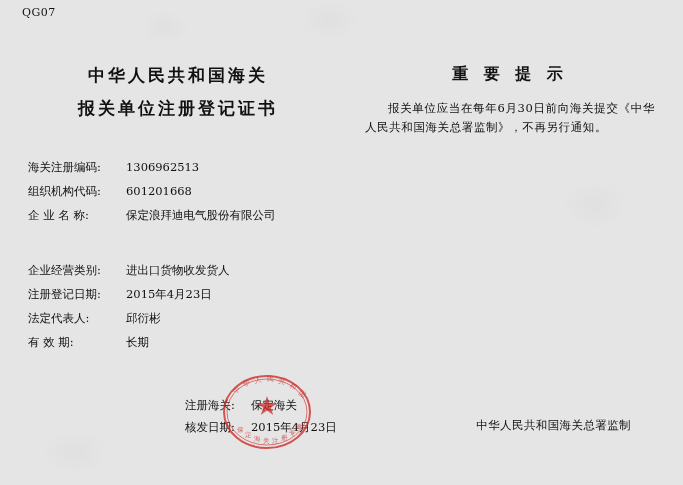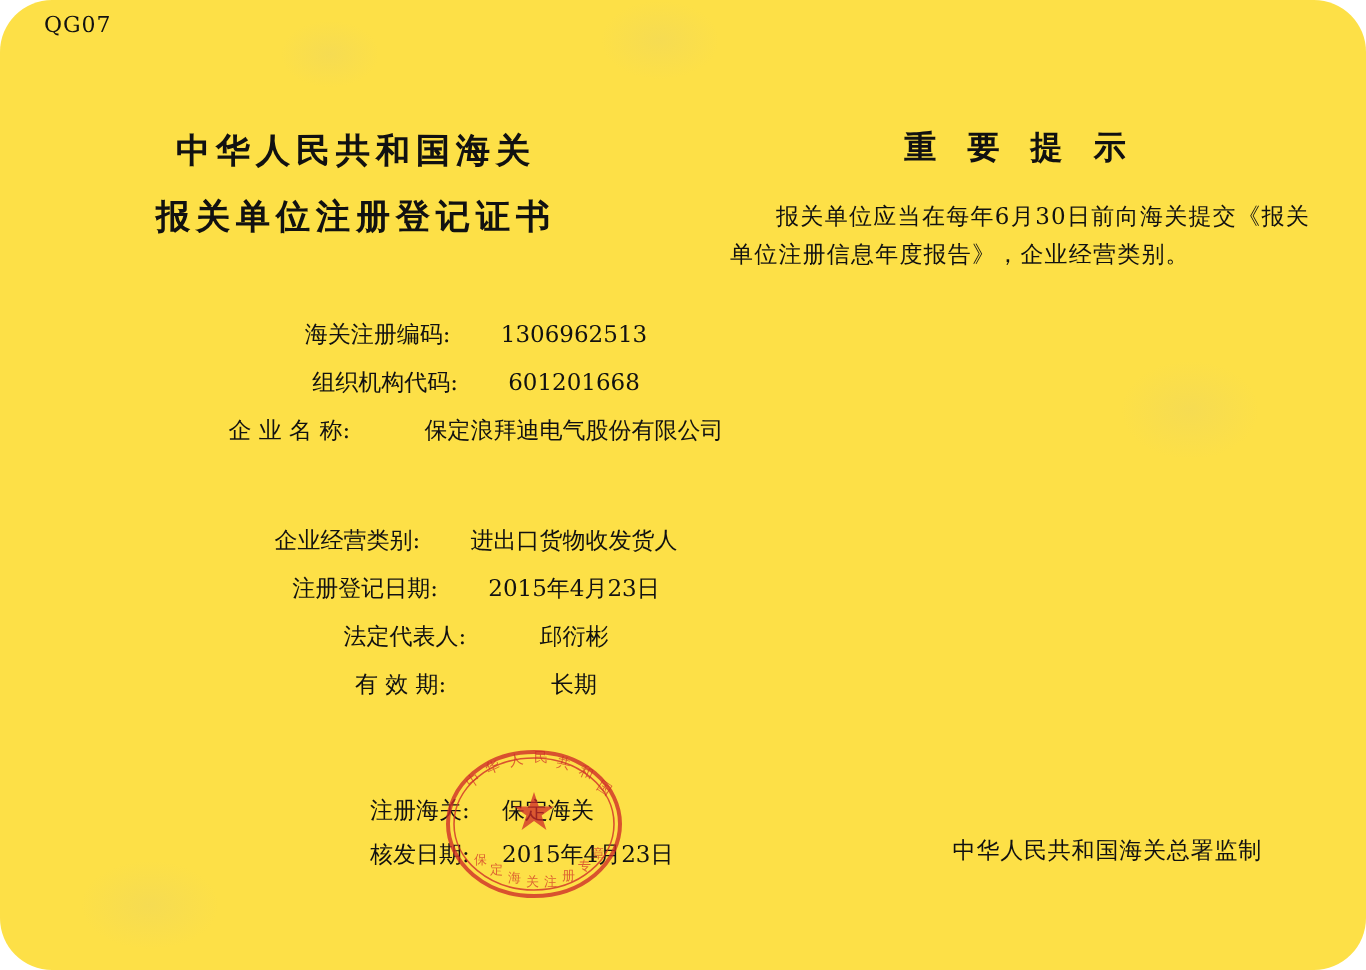--- a/index.html
+++ b/index.html
@@ -13,22 +13,21 @@
     position: relative;
     font-family: "DejaVu Sans", "Liberation Sans", sans-serif;
     color: #1a1a1a;
     overflow: hidden;
   }
 
   
   .page {
     position: absolute;
     inset: 0;
-    background: #fde047;
-    border-radius: 26px;
+    background: #e5e5e5;
   }
 
   .doc-code {
     position: absolute;
     left: 22px;
     top: 6px;
     font-family: "DejaVu Serif", "Liberation Serif", serif;
     font-size: 11px;
     letter-spacing: 0.5px;
     color: #111;
@@ -88,21 +87,20 @@
   .fields {
     position: absolute;
     left: 28px;
     top: 160px;
     width: 420px;
   }
   .field-row {
     display: flex;
     align-items: baseline;
     height: 21px;
-    justify-content: center;
   }
   .field-row.gap-top { margin-top: 18px; }
   .field-row.gap-small { margin-top: 3px; }
   .field-label {
     width: 72px;
     flex: 0 0 72px;
     font-family: "DejaVu Serif", "Liberation Serif", serif;
     font-size: 11.5px;
     color: #111;
     white-space: nowrap;
@@ -183,21 +181,21 @@
 
   <div class="doc-code">QG07</div>
 
   <div class="title-block">
     <div class="title-line1">中华人民共和国海关</div>
     <div class="title-line2">报关单位注册登记证书</div>
   </div>
 
   <div class="notice-block">
     <div class="notice-title">重 要 提 示</div>
-    <div class="notice-body">报关单位应当在每年6月30日前向海关提交《报关单位注册信息年度报告》，企业经营类别。</div>
+    <div class="notice-body">报关单位应当在每年6月30日前向海关提交《中华人民共和国海关总署监制》，不再另行通知。</div>
   </div>
 
   <div class="fields">
 
     <div class="field-row">
       <div class="field-label">海关注册编码:</div>
       <div class="field-value">1306962513</div>
     </div>
 
     <div class="field-row gap-small">

